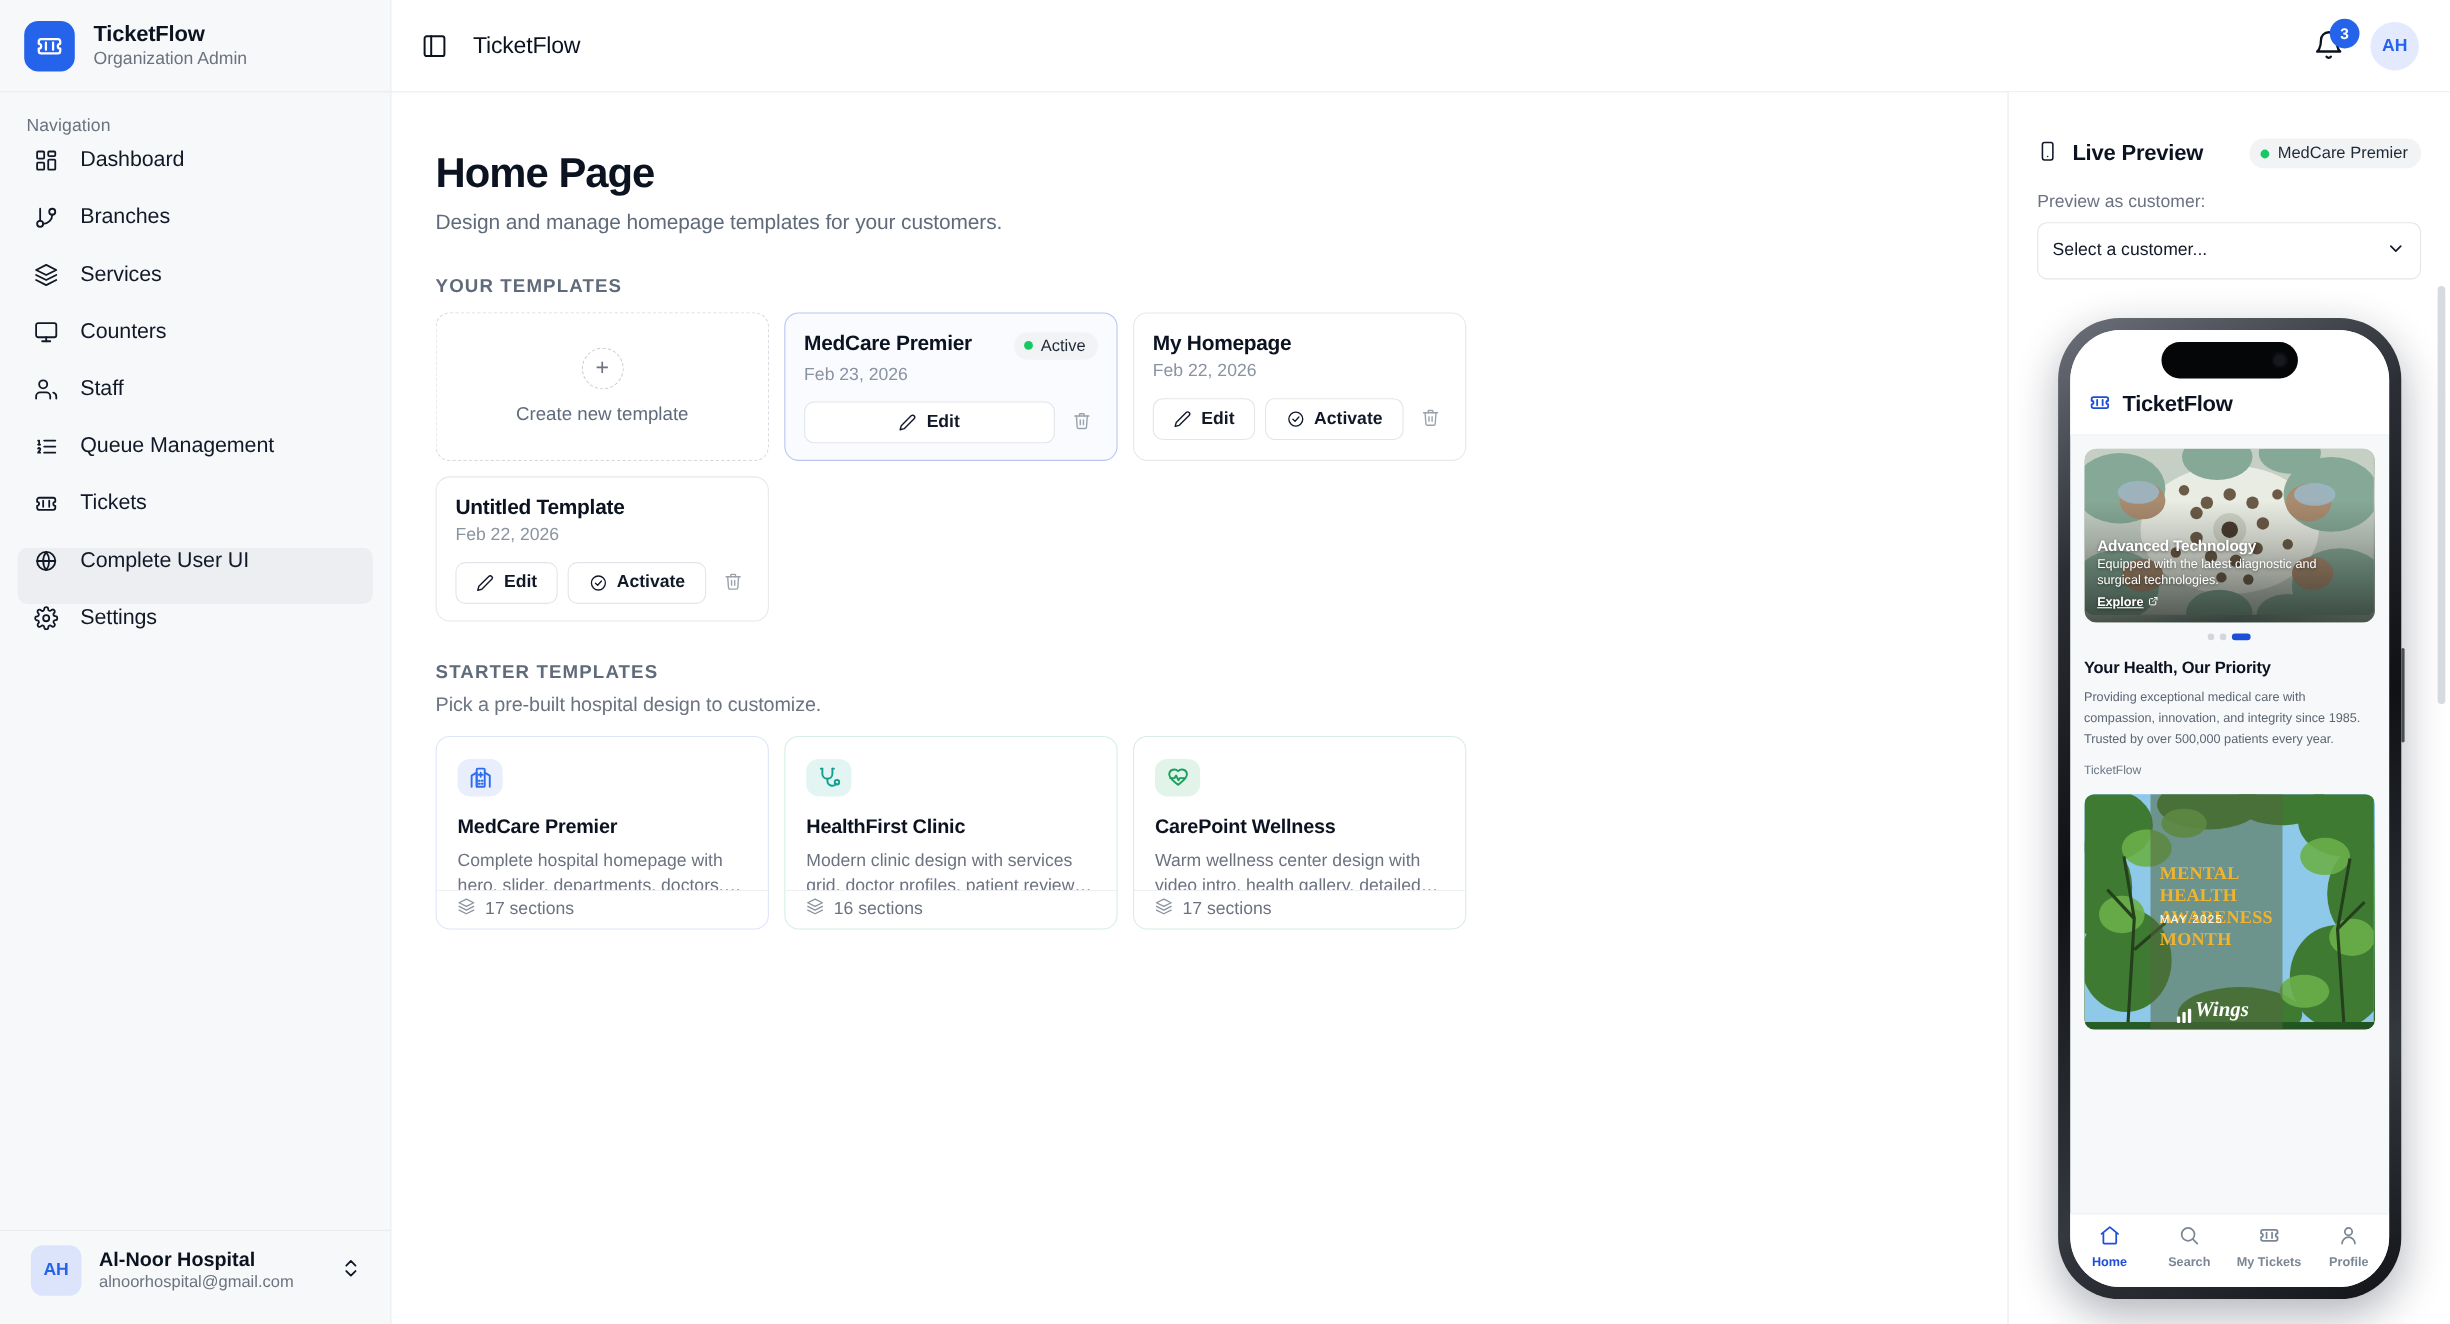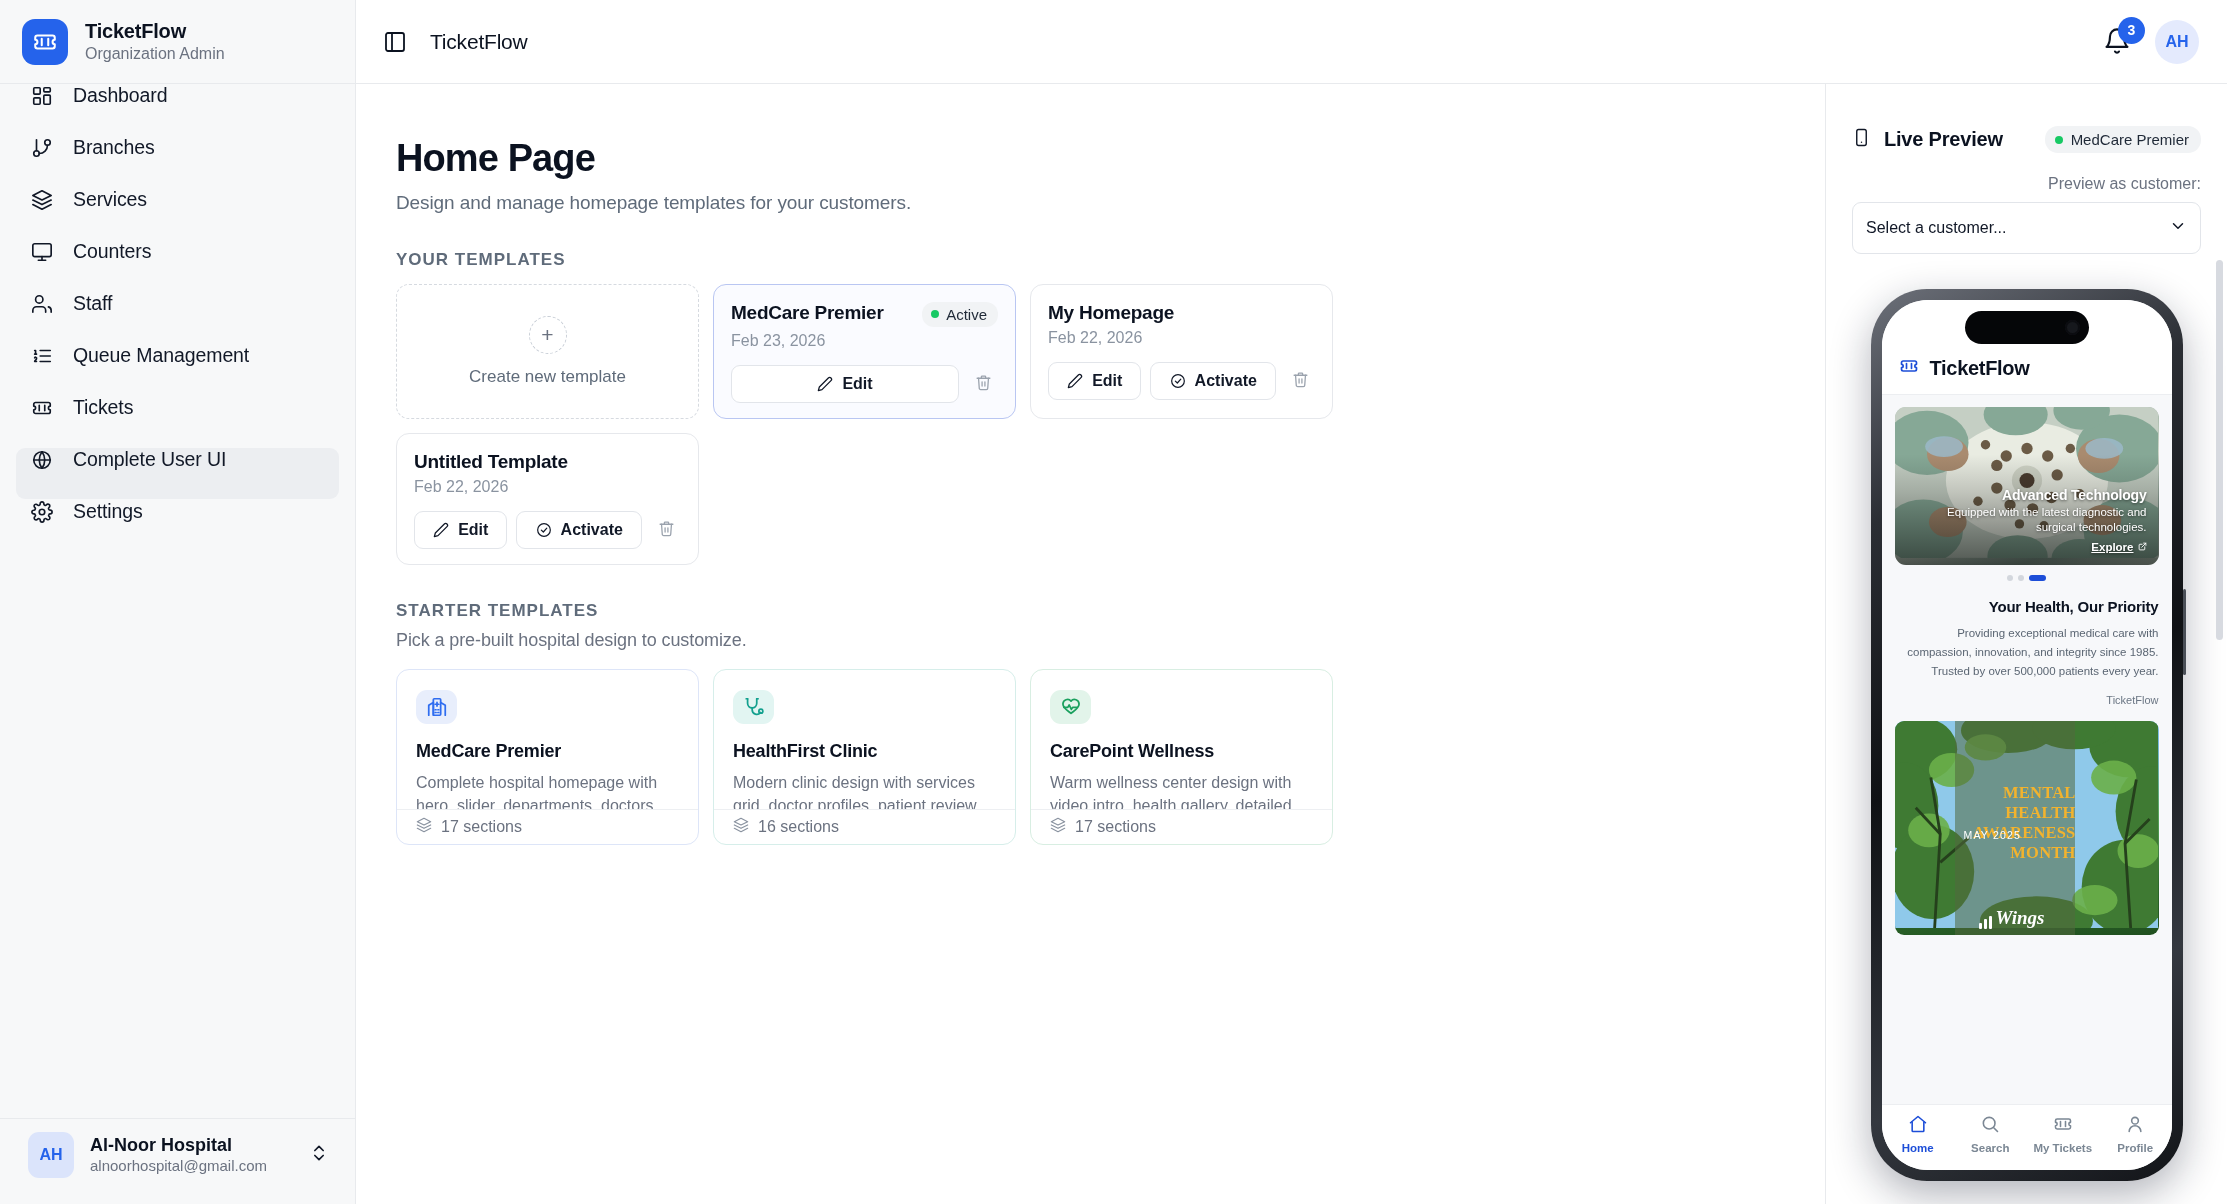--- a/index.html
+++ b/index.html
@@ -207,21 +207,20 @@
   }
 
   
   .preview-panel {
     flex: 0 0 402px; width: 402px;
     border-left: 1px solid #e8eaed;
     background: #fff;
     padding: 42px 26px 0 26px;
     display: flex; flex-direction: column;
     position: relative;
-    text-align: right;
   }
   .pv-head { display: flex; align-items: center; gap: 13px; }
   .pv-title { font-size: 20px; font-weight: 700; color: #0b1220; letter-spacing: -0.2px; }
   .pv-chip {
     margin-left: auto;
     display: inline-flex; align-items: center; gap: 8px;
     background: #f1f3f5; border-radius: 13px; padding: 5px 12px 5px 10px;
     font-size: 15px; color: #1f2937; white-space: nowrap;
   }
   .pv-field-label { font-size: 16px; color: #6b7280; margin-top: 22px; }
@@ -320,20 +319,21 @@
           <path d="M3 8a2 2 0 0 1 2-2h14a2 2 0 0 1 2 2v2a2 2 0 0 0 0 4v2a2 2 0 0 1-2 2H5a2 2 0 0 1-2-2v-2a2 2 0 0 0 0-4z"></path>
           <path d="M9 9v6M15 9v6"></path>
         </svg>
       </div>
       <div class="brand-text">
         <div class="brand-name">TicketFlow</div>
         <div class="brand-sub">Organization Admin</div>
       </div>
     </div>
 
+    <div class="nav-label">Navigation</div>
 
     <nav class="nav">
       <div class="nav-item">
         <span class="ico">
           <svg width="22" height="22" viewBox="0 0 24 24" fill="none" stroke="#111827" stroke-width="1.8" stroke-linecap="round" stroke-linejoin="round">
               <rect x="3" y="3" width="7" height="7" rx="1"></rect>
               <rect x="14" y="3" width="7" height="4.5" rx="1"></rect>
               <rect x="14" y="11" width="7" height="10" rx="1"></rect>
               <rect x="3" y="14" width="7" height="7" rx="1"></rect>
             </svg>

